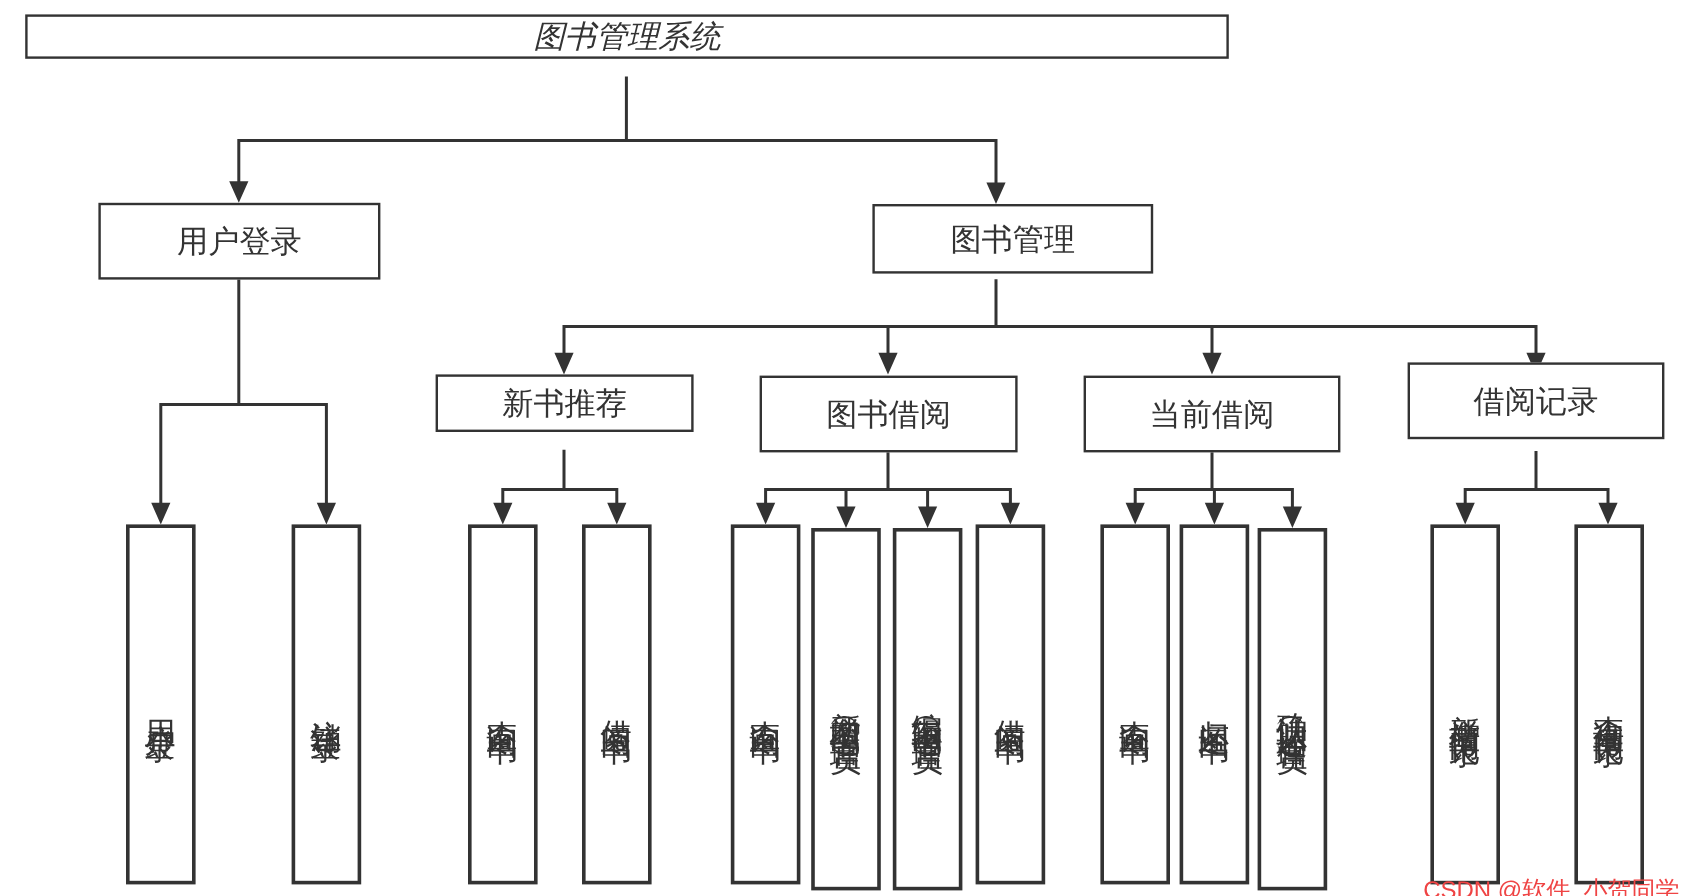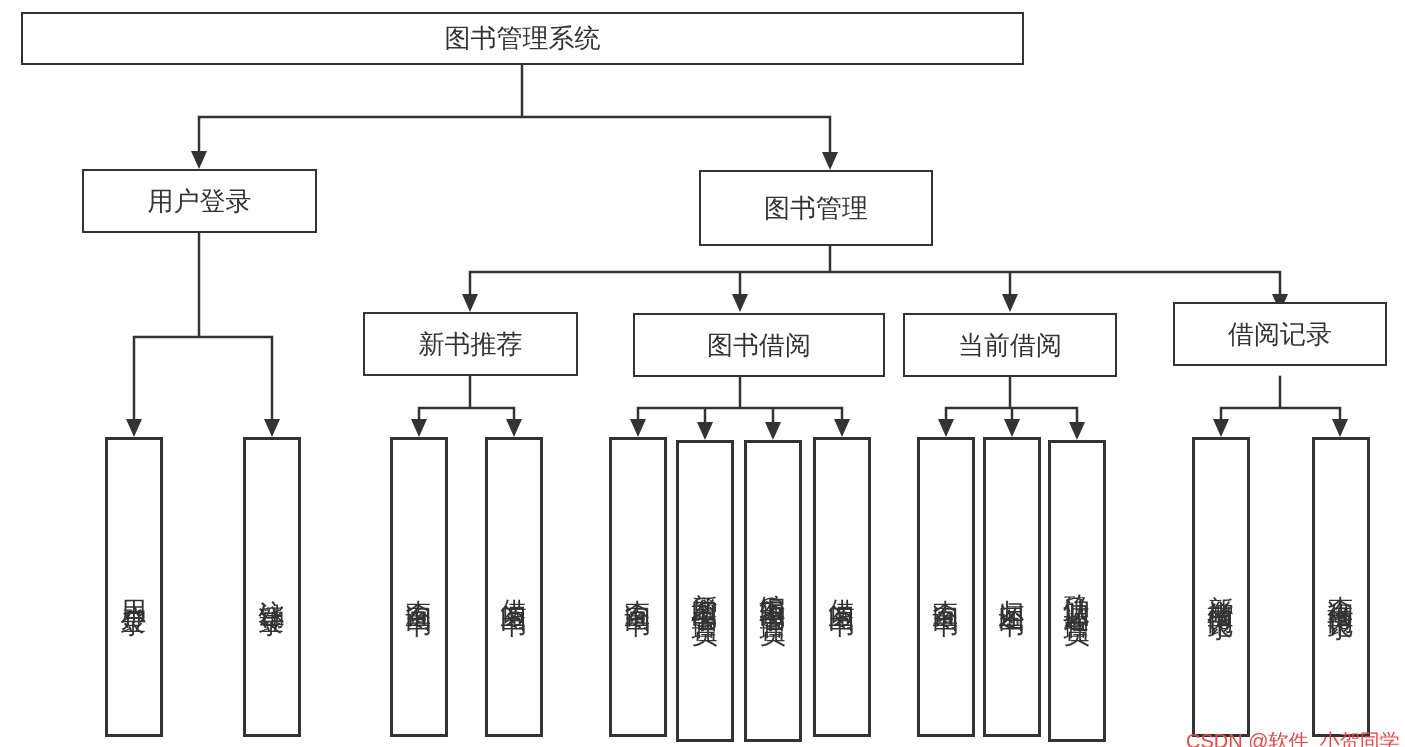--- a/index.html
+++ b/index.html
@@ -41,27 +41,27 @@
          M1280 377V408M1221 408H1340M1221 408V420M1340 408V420" fill="none" stroke="#333333" stroke-width="2.5" stroke-linecap="square"></path>
     <path d="M191 151H207L199 169Z M822 152H838L830 170Z
          M126 419H142L134 437Z M264 419H280L272 437Z
          M462 294H478L470 312Z M732 294H748L740 312Z M1002 294H1018L1010 312Z M1272 294H1288L1280 312Z
          M411 419H427L419 437Z M506 419H522L514 437Z
          M630 419H646L638 437Z M697 422H713L705 440Z M765 422H781L773 440Z M834 419H850L842 437Z
          M938 419H954L946 437Z M1004 419H1020L1012 437Z M1069 422H1085L1077 440Z
          M1213 419H1229L1221 437Z M1332 419H1348L1340 437Z" fill="#333333" stroke="none"></path>
   </svg>
 
-  <div class="node" style="left:21px;top:12px;width:1003px;height:53px;">图书管理系统</div>
+  <div class="node" style="left:21px;top:12px;width:1003px;height:37px;font-style:italic;">图书管理系统</div>
 
   <div class="node" style="left:82px;top:169px;width:235px;height:64px;">用户登录</div>
-  <div class="node" style="left:699px;top:170px;width:234px;height:76px;">图书管理</div>
+  <div class="node" style="left:727px;top:170px;width:234px;height:58px;">图书管理</div>
 
-  <div class="node" style="left:363px;top:312px;width:215px;height:64px;">新书推荐</div>
-  <div class="node" style="left:633px;top:313px;width:252px;height:64px;">图书借阅</div>
+  <div class="node" style="left:363px;top:312px;width:215px;height:48px;">新书推荐</div>
+  <div class="node" style="left:633px;top:313px;width:215px;height:64px;">图书借阅</div>
   <div class="node" style="left:903px;top:313px;width:214px;height:64px;text-align:center;">当前借阅</div>
   <div class="node" style="left:1173px;top:302px;width:214px;height:64px;">借阅记录</div>
 
   <div class="leaf" style="left:105px;">用户登录</div>
   <div class="leaf" style="left:243px;">注销登录</div>
 
   <div class="leaf" style="left:390px;">查询图书</div>
   <div class="leaf" style="left:485px;">借阅图书</div>
 
   <div class="leaf" style="left:609px;">查询图书</div>

